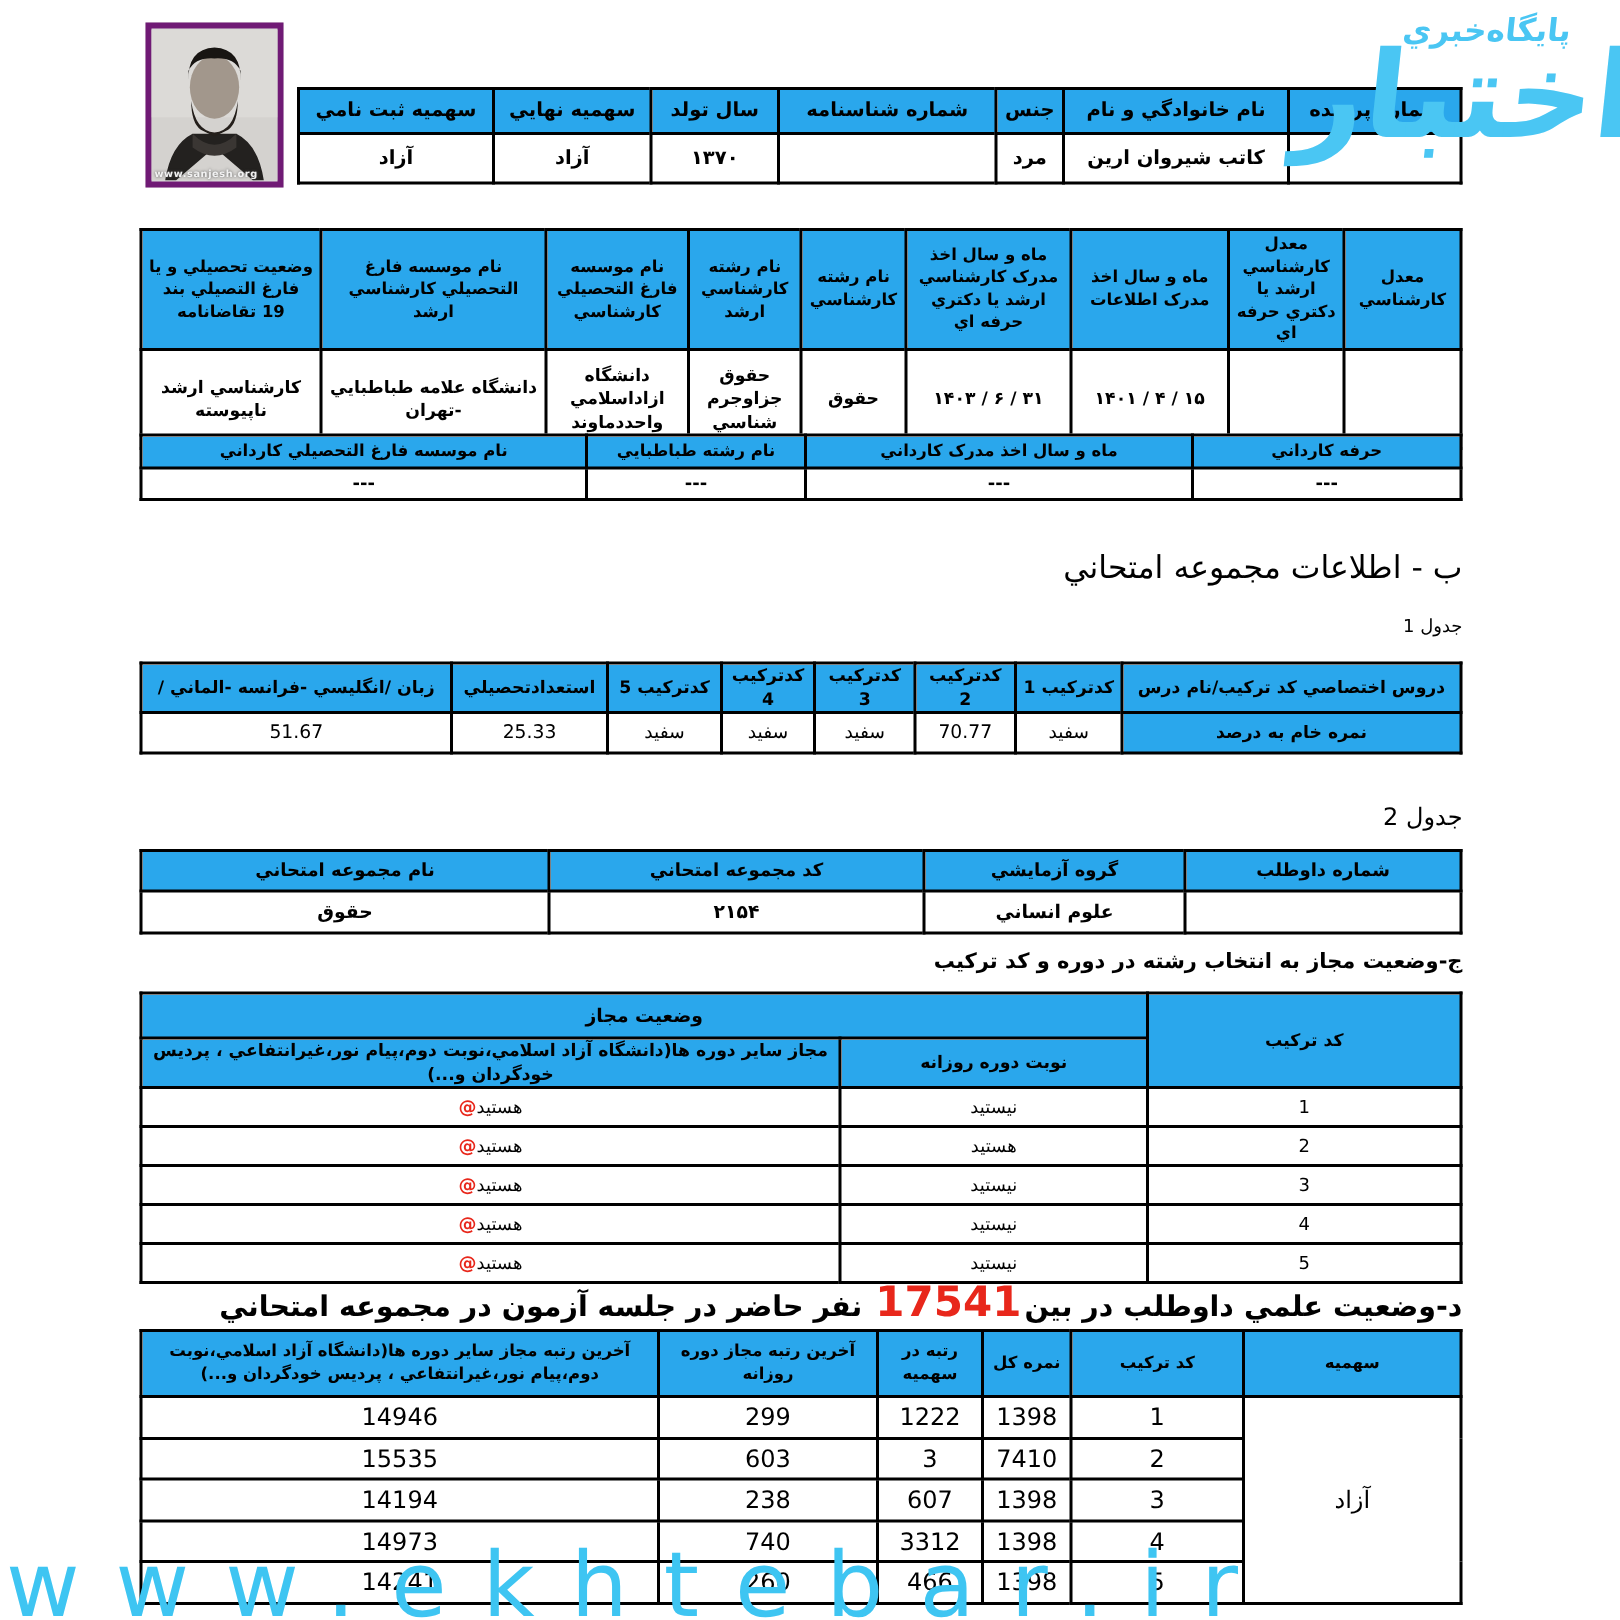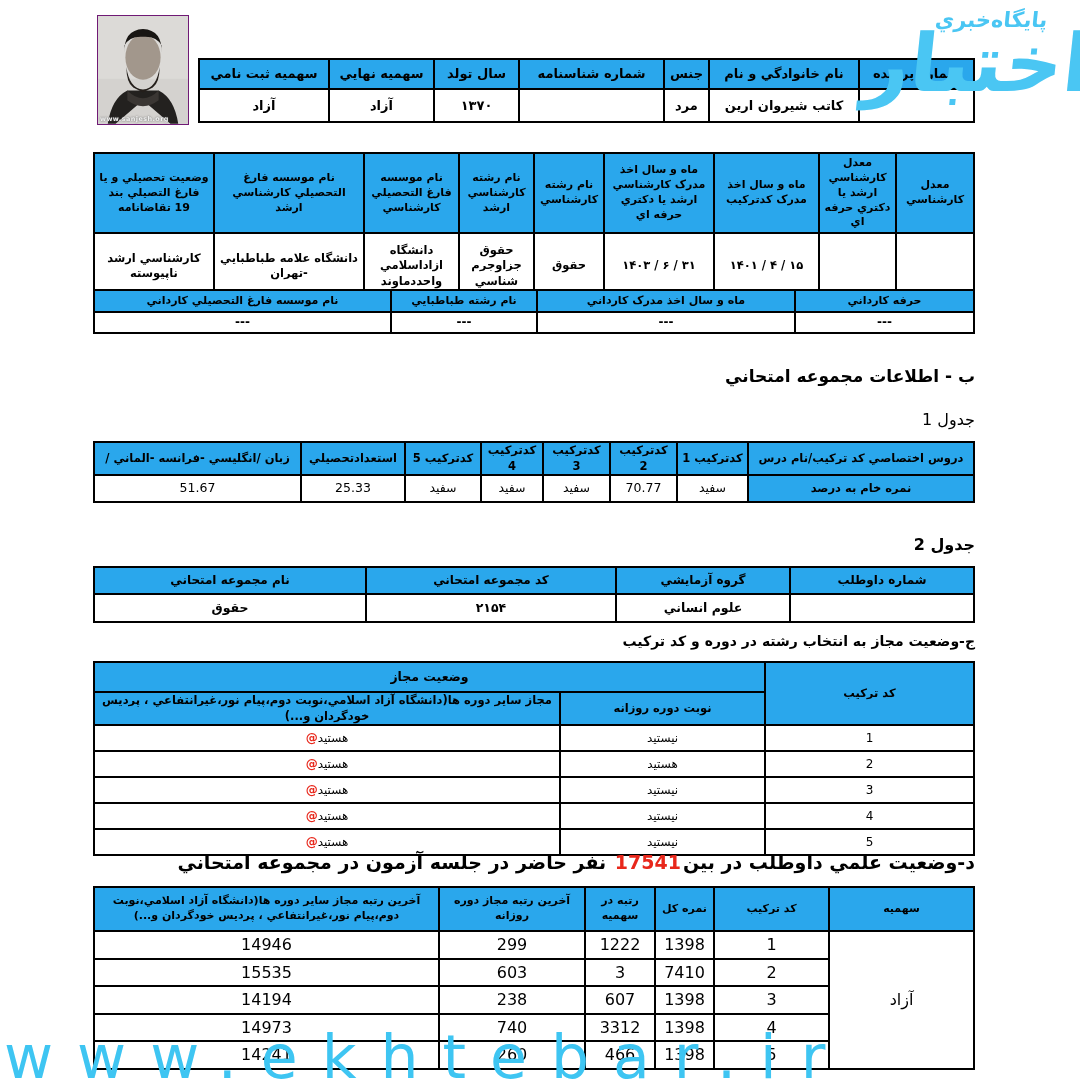--- a/index.html
+++ b/index.html
@@ -35,32 +35,32 @@
 
   #t6 { right:105px; top:661px; width:880px; }
   #t6 th { font-size:11.5px; } #t6 td { height:26px; font-size:12px; padding:0 3px; }
   #t6 .gh { height:30px; font-size:12.5px; } #t6 .sh { height:25px; padding:0 2px; }
 
   #t7 { right:105px; top:886px; width:880px; }
   #t7 th { height:44px; font-size:11px; padding:0 3px; } #t7 td { height:27px; font-size:16px; }
 
   
   .hd { position:absolute; right:105px; white-space:nowrap; color:#000; }
-  #h-b  { top:366px; font-size:17px; font-weight:700; }
-  #l-j1 { top:410px; font-size:16px; font-weight:400; }
-  #l-j2 { top:535px; font-size:16px; font-weight:700; }
+  #h-b  { top:366px; font-size:21px; font-weight:400; }
+  #l-j1 { top:410px; font-size:12px; font-weight:400; }
+  #l-j2 { top:535px; font-size:16px; font-weight:400; }
   #h-c  { top:633px; font-size:14px; font-weight:700; }
   #h-d  { top:851px; font-size:19px; font-weight:700; }
-  #h-d .count { color:var(--red); font-size:19px; padding:0 2px;margin-top:21px; }
+  #h-d .count { color:var(--red); font-size:28px; padding:0 2px;margin-top:21px; }
   .red-at { color:var(--red); font-weight:700; }
 
   
   .photo {
     position:absolute; left:97px; top:15px; width:92px; height:110px;
-    border:1px solid #701a75; background:#d9d9d9;
+    border:4px solid #701a75; background:#d9d9d9;
   }
   .photo svg { display:block; width:100%; height:100%; }
   .photo-wm {
     position:absolute; left:2px; bottom:1px; font-size:6.5px; color:#f2f2f2;
     direction:ltr; letter-spacing:.4px; font-weight:700; text-shadow:0 0 2px #555;
   }
 
   
   .logo { position:absolute; top:8px; right:-10px; z-index:10; text-align:center; color:var(--cyan); }
   .logo-tagline { font-size:21px; font-weight:700; transform:skewX(-6deg); padding-left:28px; }
@@ -129,21 +129,21 @@
       <col style="width:70px">
       <col style="width:75px">
       <col style="width:95px">
       <col style="width:150px">
       <col style="width:120px">
     </colgroup>
   <tbody>
       <tr>
     <th>معدل کارشناسي</th>
     <th>معدل کارشناسي ارشد يا دکتري حرفه اي</th>
-    <th>ماه و سال اخذ مدرک کدترکيب</th>
+    <th>ماه و سال اخذ مدرک اطلاعات</th>
     <th>ماه و سال اخذ مدرک کارشناسي ارشد يا دکتري حرفه اي</th>
     <th>نام رشته کارشناسي</th>
     <th>نام رشته کارشناسي ارشد</th>
     <th>نام موسسه فارغ التحصيلي کارشناسي</th>
     <th>نام موسسه فارغ التحصيلي کارشناسي ارشد</th>
     <th>وضعيت تحصيلي و يا فارغ التصيلي بند 19 تقاضانامه</th>
   </tr>
   <tr>
     <td></td>
     <td></td>

